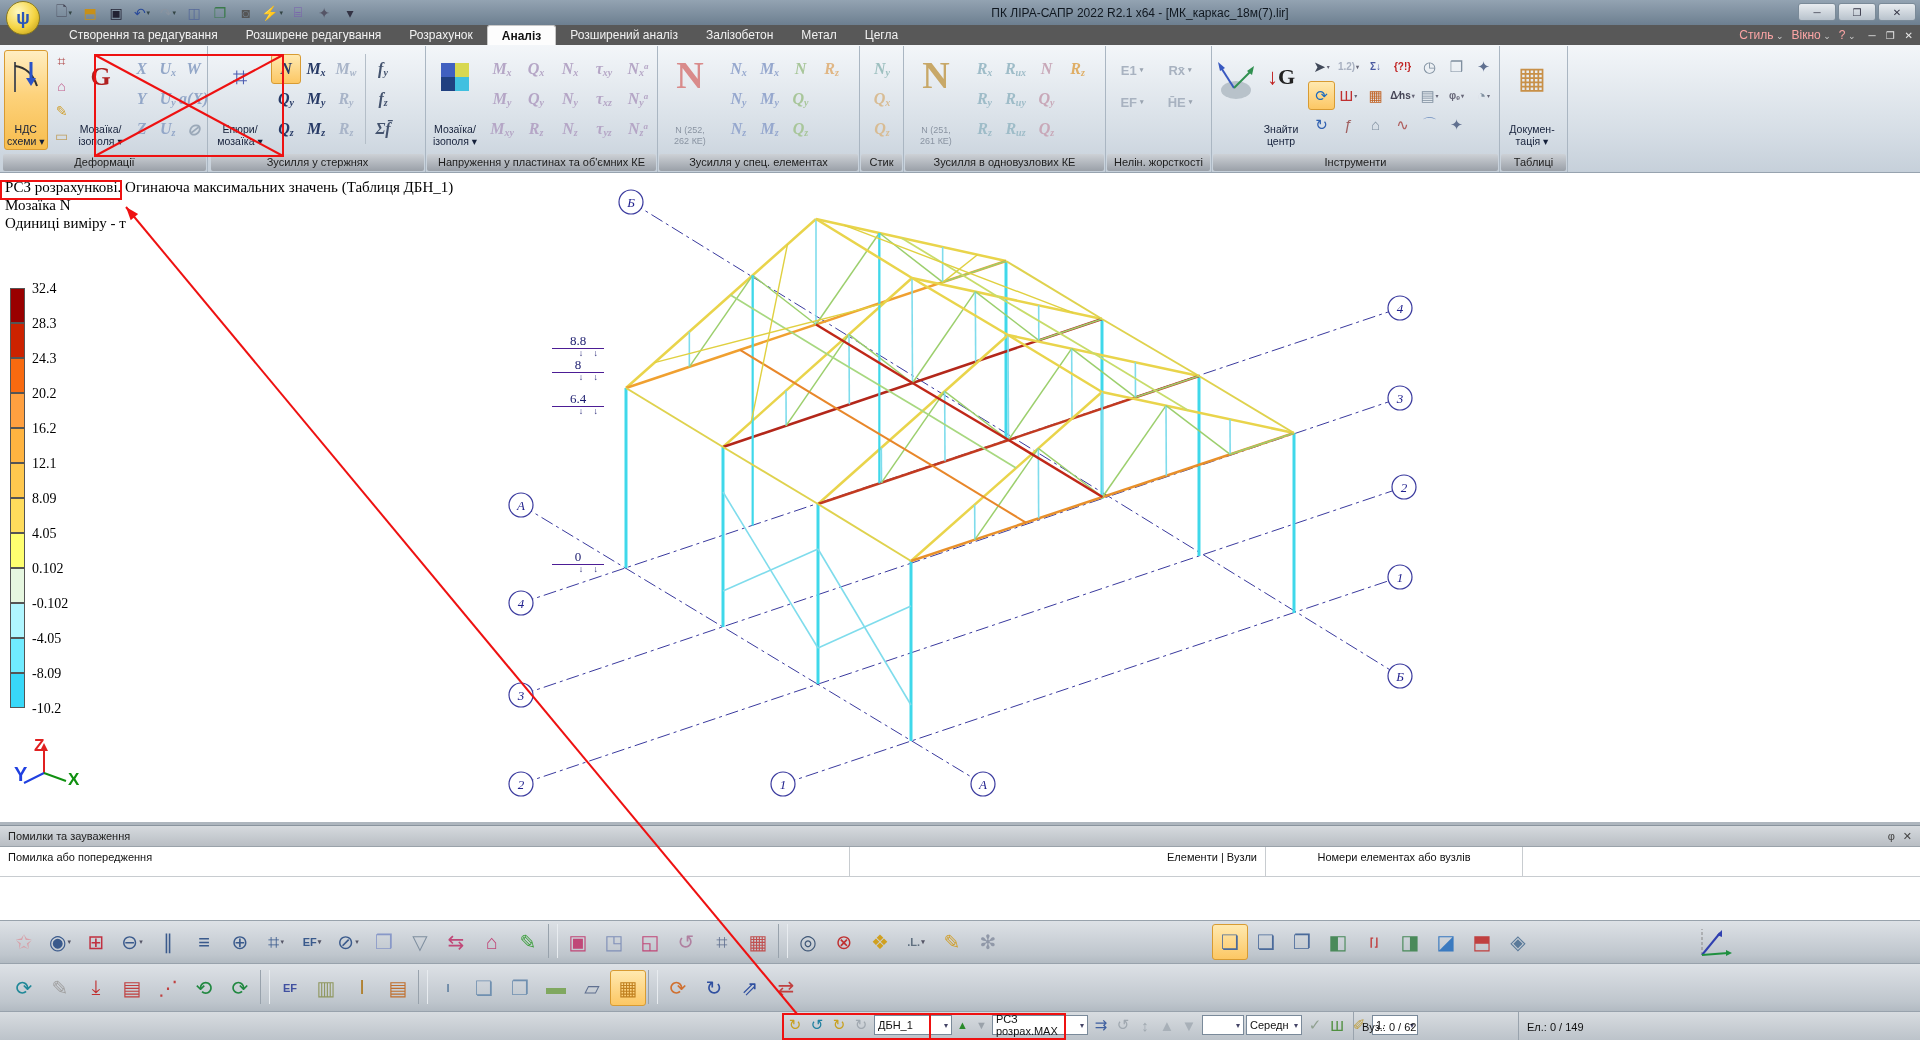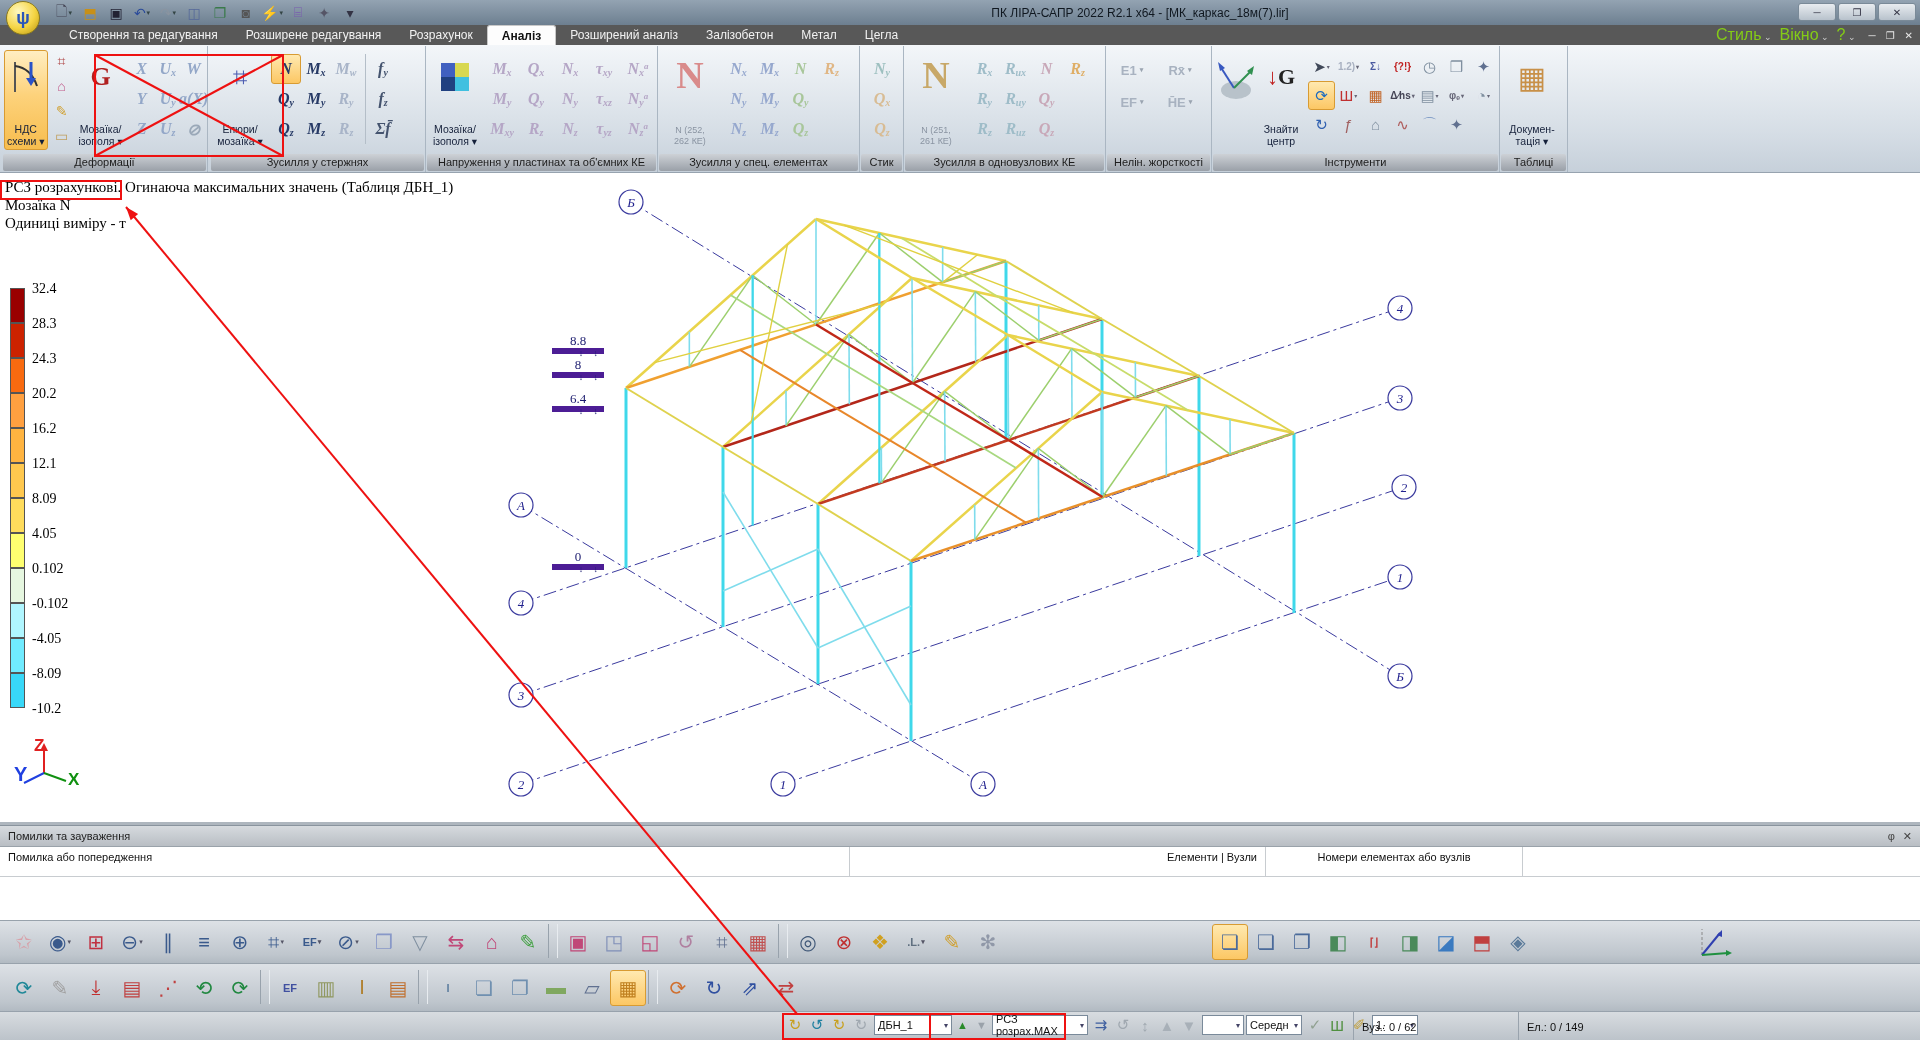--- a/index.html
+++ b/index.html
@@ -21,21 +21,21 @@
   .winbtns { position:absolute; right:4px; top:3px; display:flex; gap:2px; }
   .wbtn { width:38px; height:18px; background:linear-gradient(#e8ecf0,#b8c2cc); border:1px solid #7a8a98;
     border-radius:3px; font-size:10px; display:flex; align-items:center; justify-content:center; color:#334;}
 
   
   .tabrow { position:absolute; left:0; top:25px; width:1920px; height:20px; background:#585858; display:flex; align-items:flex-end;}
   .tabs { display:flex; margin-left:55px; height:20px; }
   .tab { padding:3px 14px 2px; font-size:12px; color:#f2f2f2; white-space:nowrap; }
   .tab.active { background:#fdfdfd; color:#111; border-radius:3px 3px 0 0; border:1px solid #c8c8c8; border-bottom:none; font-weight:bold;}
   .tr-right { position:absolute; right:2px; top:0; height:20px; display:flex; align-items:center; gap:4px; }
-  .trmenu { color:#84cc16; font-size:16px; padding:0 4px;}
+  .trmenu { color:#fca5a5; font-size:12px; padding:0 4px;}
   .trmenu::after { content:" ⌄"; font-size:9px; color:#ccc;}
   .docbtn { color:#e8e8e8; font-size:10px; padding:0 5px;}
 
   
   .ribbon { position:absolute; left:0; top:45px; width:1920px; height:128px;
     background:linear-gradient(#f3f6f9,#d5dde5 70%,#c6d0da); border-bottom:1px solid #97a3af;}
   .rgroup { position:absolute; top:1px; height:126px; border-right:1px solid #aab6c2; }
   .rbody { position:absolute; left:0; right:0; top:2px; bottom:19px; display:flex; align-items:flex-start; padding:2px 2px;}
   .rlabel { position:absolute; left:1px; right:1px; bottom:1px; height:17px;
     background:linear-gradient(#cdd1d6,#9aa0a8); border-radius:2px; text-align:center;
@@ -75,21 +75,21 @@
   
   .viewport { position:absolute; left:0; top:173px; width:1920px; height:649px; background:#fff; }
   #vpsvg { position:absolute; left:0; top:0; }
   .vinfo { position:absolute; left:5px; top:5px; font-family:"Liberation Serif", serif;
     font-size:15px; line-height:18px; color:#000; }
   .legend { position:absolute; left:10px; top:115px; }
   .lrow { position:relative; height:35px; }
   .lsw { position:absolute; left:0; top:0; width:15px; height:35px; border:1px solid #555; }
   .llab { position:absolute; left:22px; top:-7px; font-family:"Liberation Serif", serif; font-size:14px; color:#000;}
   .elev { position:absolute; width:52px; text-align:center; font-family:"Liberation Serif", serif;
-    font-size:13px; color:#1a1a6e; border-bottom:6px solid #4c1d95; line-height:14px;}
+    font-size:13px; color:#1a1a6e; border-bottom:1px solid #4c1d95; line-height:14px;}
   .elev::after { content:"↓ ↓"; position:absolute; right:2px; top:12px; font-size:9px; color:#1a1a6e; letter-spacing:4px;}
   .triad { position:absolute; left:12px; top:558px; }
 
   
   .splitter { position:absolute; left:0; top:822px; width:1920px; height:3px; background:#aeb6be; }
   .errors { position:absolute; left:0; top:825px; width:1920px; height:95px; background:#fff; border-top:1px solid #8a949e;}
   .etitle { height:21px; background:linear-gradient(#d6dade,#b9bec4); display:flex; align-items:center;
     padding:0 8px; font-size:11px; color:#222; border-bottom:1px solid #9aa2aa;}
   .etbtns { margin-left:auto; display:flex; gap:8px; color:#444; font-size:11px;}
   .ehead { display:flex; height:30px; border-bottom:1px solid #c8ccd0; }

